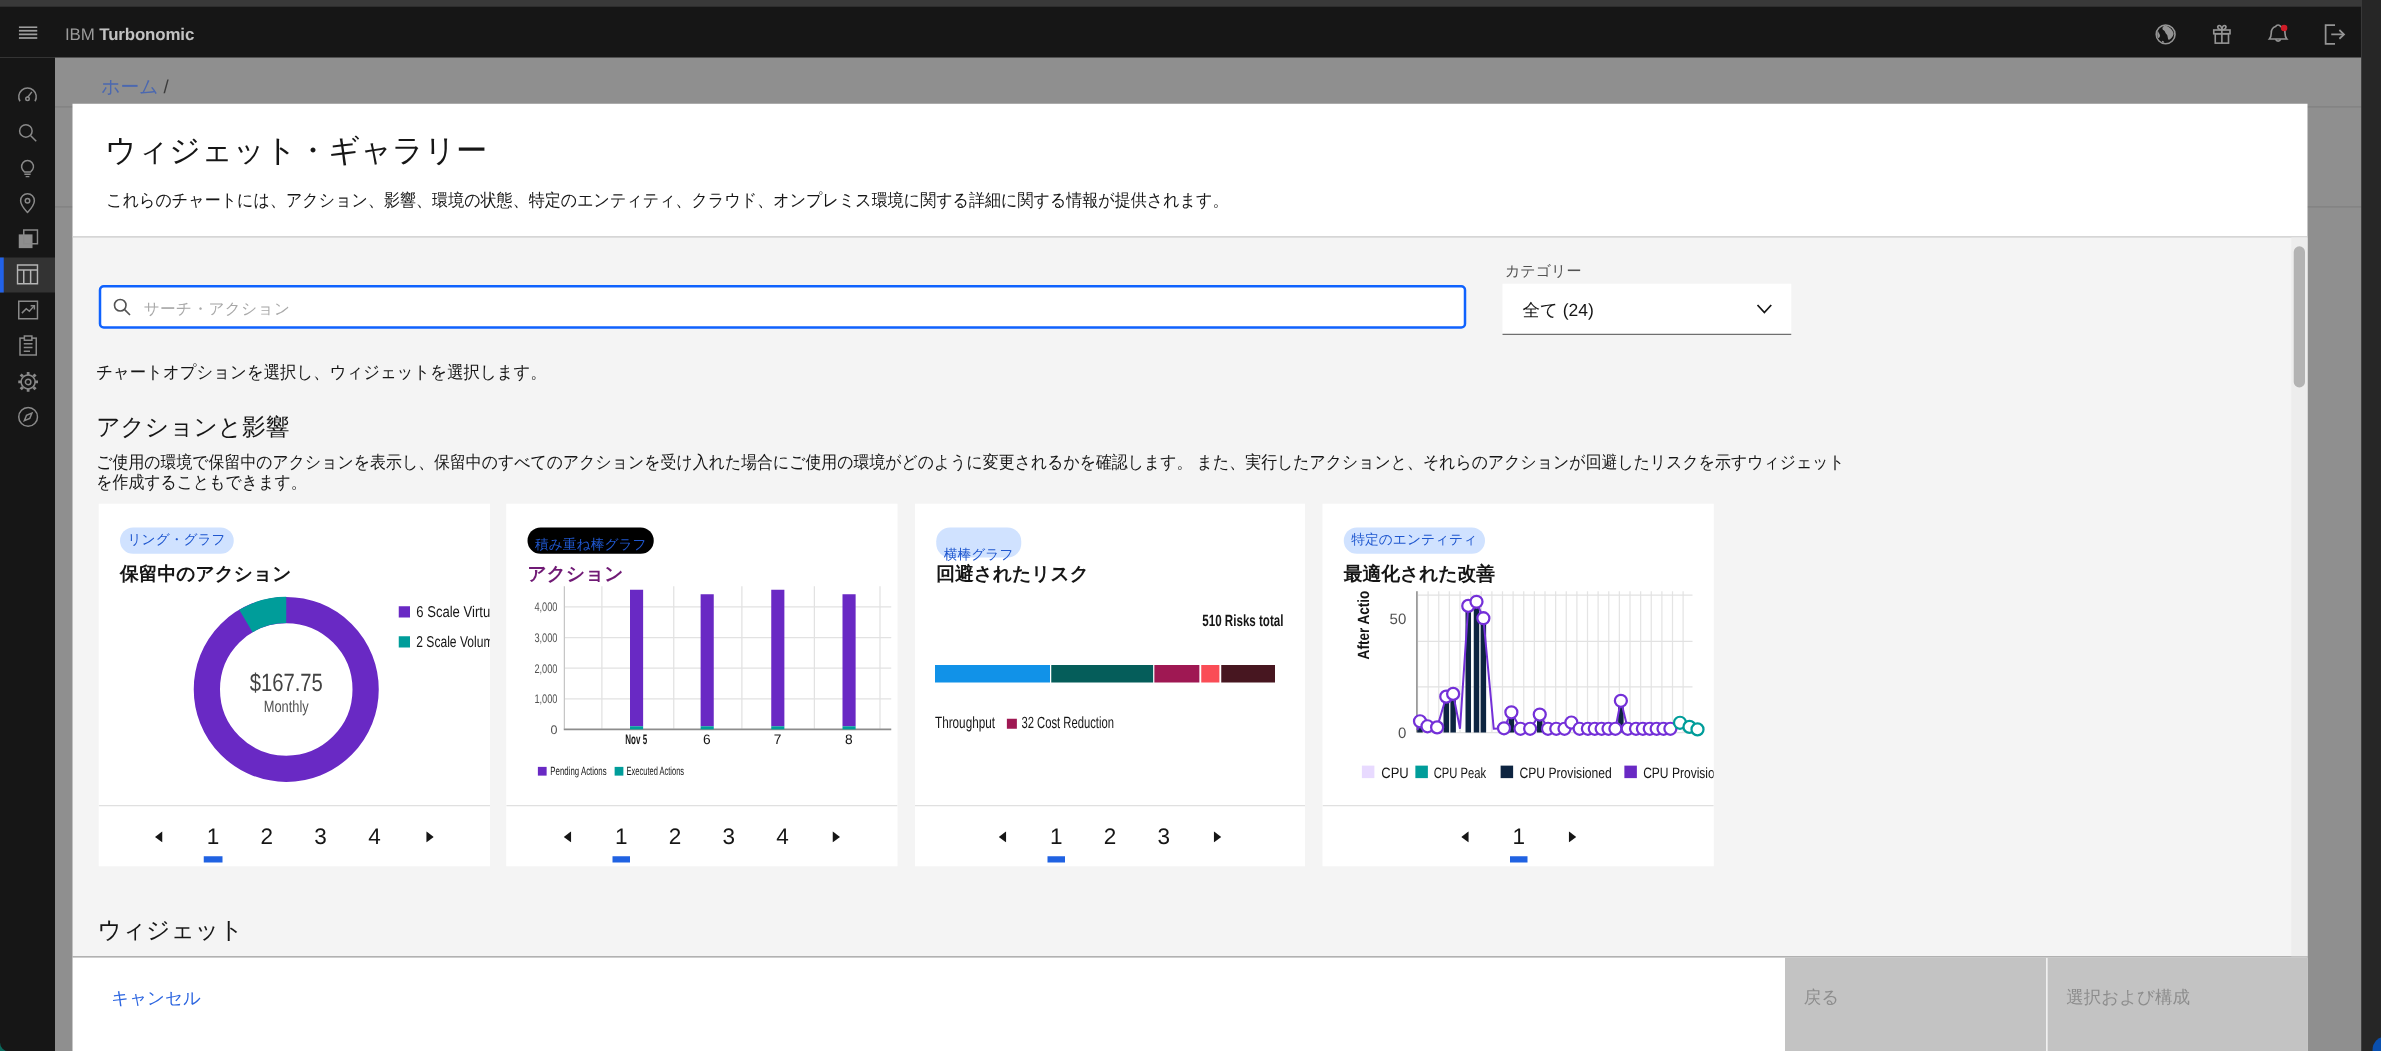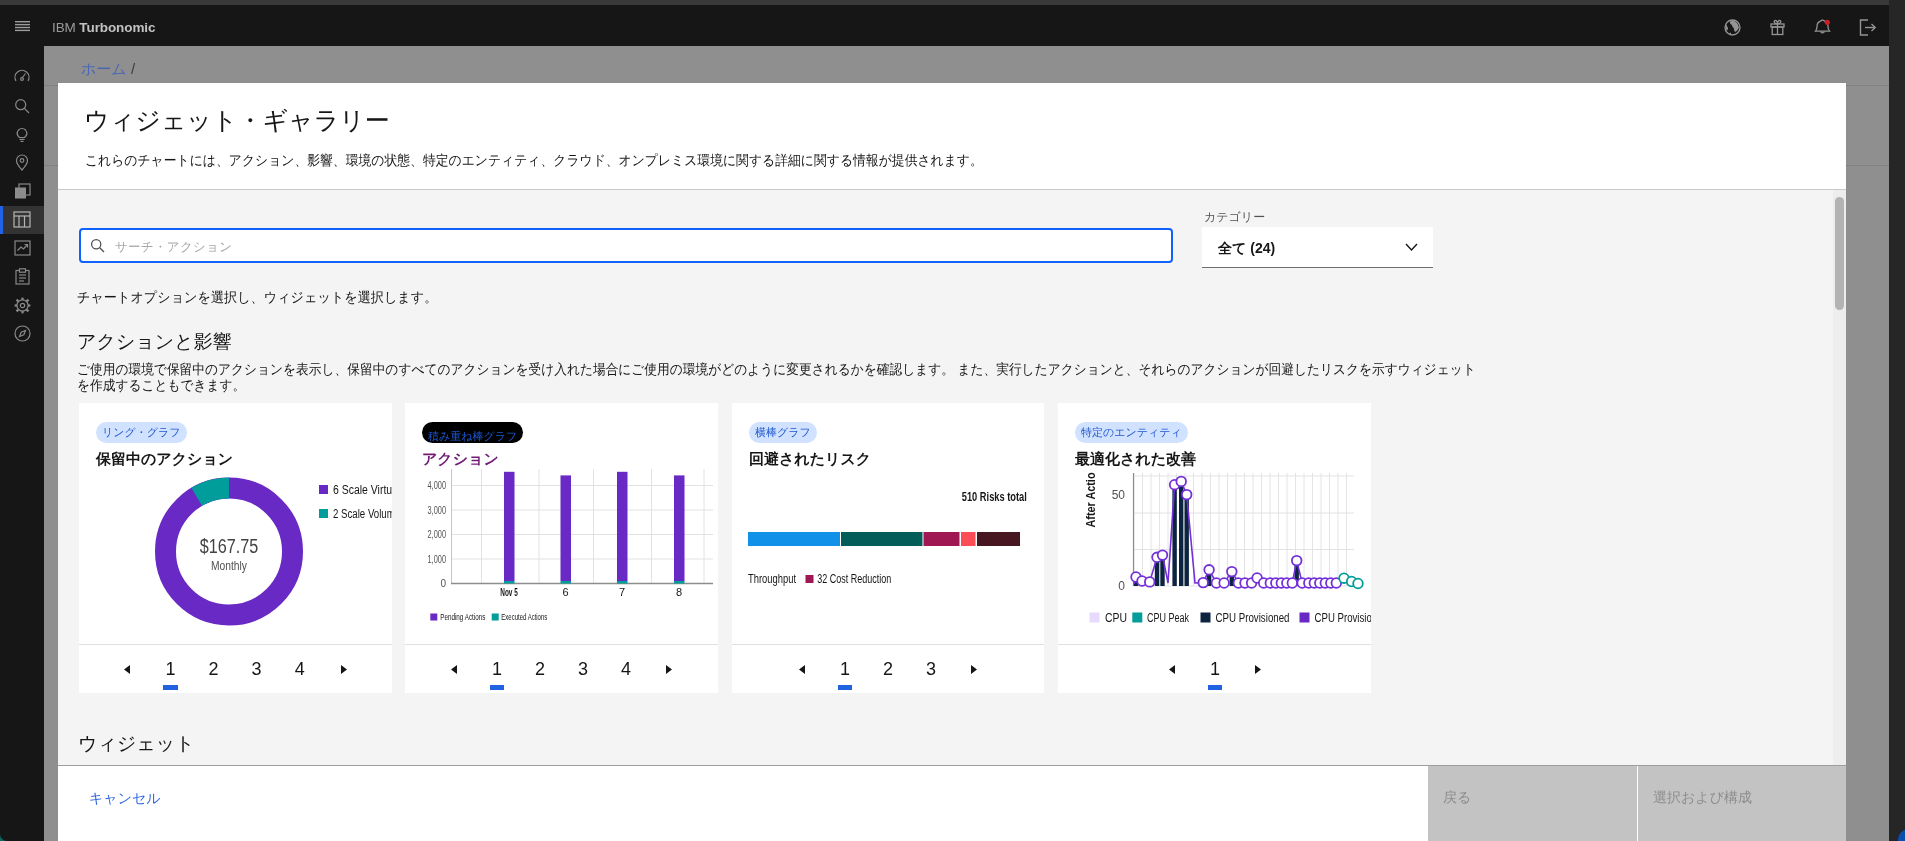--- a/index.html
+++ b/index.html
@@ -151,21 +151,21 @@
 <svg class="abs" style="left:90px;top:238px;" width="15" height="15" viewBox="0 0 15 15">
     <g fill="none" stroke="#525252" stroke-width="1.3">
       <circle cx="6.2" cy="6.2" r="4.6"></circle>
       <line x1="9.7" y1="9.7" x2="14" y2="14"></line>
     </g>
   </svg>
 <div class="abs" style="left:115px;top:239px;font-size:12.5px;color:#a8a8a8;letter-spacing:0.3px;">サーチ・アクション</div>
 
 <div class="abs" style="left:1204px;top:209px;font-size:12px;color:#525252;">カテゴリー</div>
 <div class="abs" style="left:1202px;top:227px;width:231px;height:41px;background:#ffffff;border-bottom:1px solid #6f6f6f;"></div>
-<div class="abs" style="left:1218px;top:240px;font-size:14px;color:#161616;font-weight:bold;">全て (24)</div>
+<div class="abs" style="left:1218px;top:240px;font-size:14px;color:#161616;">全て (24)</div>
 <svg class="abs" style="left:1405px;top:243px;" width="13" height="9" viewBox="0 0 13 9">
     <polyline points="1,1 6.5,7 12,1" fill="none" stroke="#161616" stroke-width="1.4"></polyline>
   </svg>
 
 <div class="abs" style="left:77px;top:289px;font-size:14px;color:#161616;transform:scaleX(0.937);transform-origin:0 0;">チャートオプションを選択し、ウィジェットを選択します。</div>
 
 <div class="abs" style="left:77px;top:329px;font-size:19px;color:#161616;">アクションと影響</div>
 <div class="abs" style="left:77px;top:361px;font-size:14px;line-height:16px;color:#161616;transform:scaleX(0.908);transform-origin:0 0;">ご使用の環境で保留中のアクションを表示し、保留中のすべてのアクションを受け入れた場合にご使用の環境がどのように変更されるかを確認します。 また、実行したアクションと、それらのアクションが回避したリスクを示すウィジェット<br>を作成することもできます。</div>
 
 <div class="abs" style="left:78px;top:731px;font-size:19px;color:#161616;">ウィジェット</div>
@@ -272,21 +272,21 @@
   <div class="abs" style="left:123.0px;top:256px;width:24px;text-align:center;font-size:18px;color:#161616;">2</div>
   <div class="abs" style="left:166.0px;top:256px;width:24px;text-align:center;font-size:18px;color:#161616;">3</div>
   <div class="abs" style="left:209.0px;top:256px;width:24px;text-align:center;font-size:18px;color:#161616;">4</div>
   <svg class="abs" style="left:260.5px;top:262px;" width="6" height="9" viewBox="0 0 6 9">
       <polygon points="0,0 0,9 6,4.5" fill="#161616"></polygon>
     </svg>
   <div class="abs" style="left:84.8px;top:282px;width:14.5px;height:4.5px;background:#2062e2;"></div>
 </div>
 
 <div class="abs" style="left:732px;top:403px;width:312px;height:290px;background:#ffffff;overflow:hidden;">
-  <div class="abs" style="left:17px;top:19px;height:21px;line-height:21px;padding:0 6px;border-radius:11px;background:#d0e2ff;color:#1f57cf;font-size:11px;">横棒グラフ</div>
+  <div class="abs" style="left:17px;top:19px;height:21px;line-height:21px;padding:12px 6px;border-radius:11px;background:#d0e2ff;color:#1f57cf;font-size:11px;">横棒グラフ</div>
   <div class="abs" style="left:17px;top:47px;font-size:15px;font-weight:bold;color:#161616;">回避されたリスク</div>
   <svg class="abs" style="left:0;top:0;" width="312" height="241" viewBox="0 0 312 241">
     <text x="294.8" y="97.5" font-size="13" font-weight="bold" fill="#161616" text-anchor="end" textLength="65" lengthAdjust="spacingAndGlyphs">510 Risks total</text>
     <rect x="16" y="129" width="92" height="14" fill="#1192e8"></rect>
     <rect x="109" y="129" width="81.5" height="14" fill="#055d5a"></rect>
     <rect x="191.5" y="129" width="36" height="14" fill="#9f1853"></rect>
     <rect x="229" y="129" width="14.5" height="14" fill="#fa4d56"></rect>
     <rect x="245" y="129" width="43" height="14" fill="#471620"></rect>
     <text x="16" y="179.5" font-size="13" fill="#161616" textLength="48" lengthAdjust="spacingAndGlyphs">Throughput</text>
     <rect x="73.5" y="172" width="8" height="8" fill="#9f1853"></rect>

